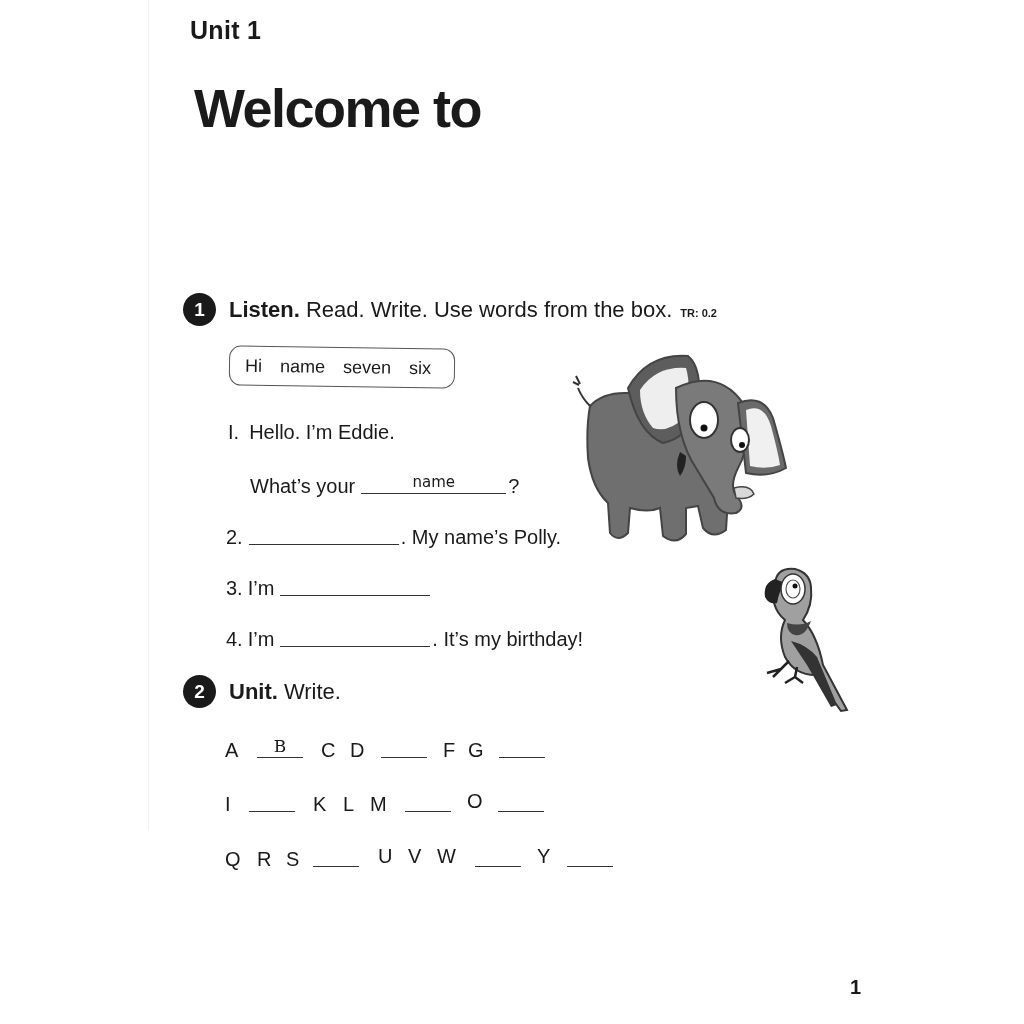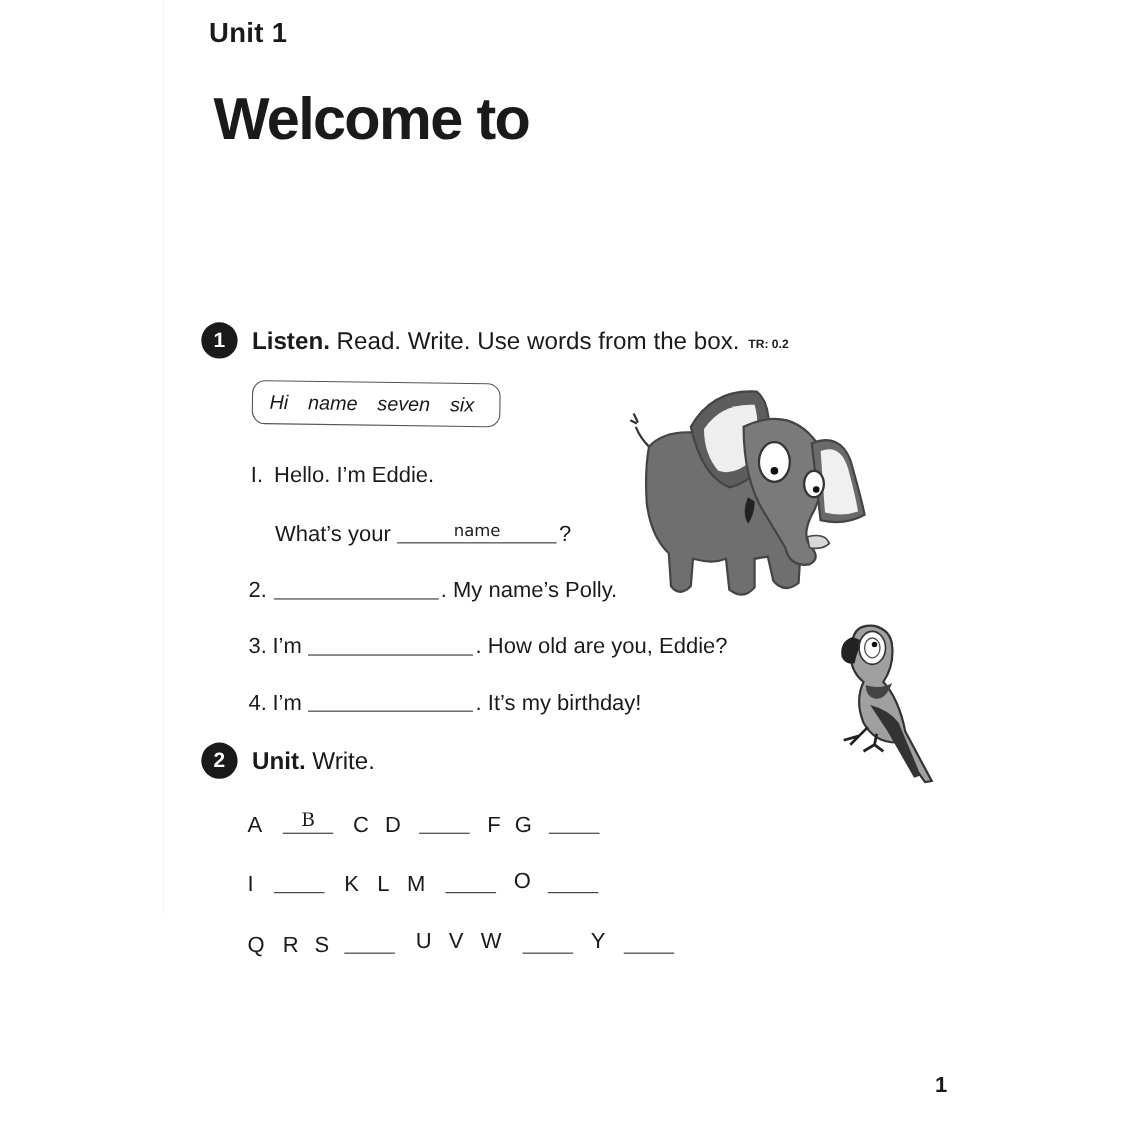--- a/index.html
+++ b/index.html
@@ -8,21 +8,21 @@
     overflow: hidden; font-family: "Liberation Sans", sans-serif; color: #1a1a1a;
   }
   .page-edge { position: absolute; left: 148px; top: 0; width: 1px; height: 830px; background: #f2f2f2; }
   .unit-label { position: absolute; left: 190px; top: 16px; font-size: 25px; font-weight: bold; letter-spacing: 0.3px; }
   .title { position: absolute; left: 186px; top: 52px; font-size: 54px; font-weight: bold; line-height: 96px; letter-spacing: -1.5px; margin: 8px; }
   .ex-head { position: absolute; left: 183px; display: flex; align-items: center; font-size: 22px; }
   .ex-num { width: 33px; height: 33px; border-radius: 50%; background: #1a1a1a; color: #fff; font-weight: bold; font-size: 19px; display: flex; align-items: center; justify-content: center; margin-right: 13px; }
   .ex-bold { font-weight: bold; margin-right: 6px; }
   .track { font-size: 11px; font-weight: bold; margin-left: 8px; position: relative; top: 3px; }
   .word-box { position: absolute; left: 229px; top: 347px; height: 40px; width: 226px; border: 1.5px solid #555; border-radius: 12px; display: flex; align-items: center; padding-left: 15px; box-sizing: border-box; font-size: 18px; transform: rotate(0.8deg); }
-  .word-box span { margin-right: 18px; font-style: italic; }
+  .word-box span { margin-right: 18px; }
   .line-item { position: absolute; font-size: 20px; display: flex; align-items: flex-end; white-space: nowrap; }
   .blank { display: inline-block; border-bottom: 1.3px solid #333; height: 22px; margin: 0 2px 4px 6px; position: relative; }
   .blank .answer { position: absolute; left: 0; right: 0; bottom: 2px; text-align: center; font-size: 15px; font-family: "DejaVu Sans", sans-serif; }
   .alpha-row { position: absolute; left: 225px; font-size: 20px; height: 30px; width: 420px; }
   .alpha-row .cell { position: absolute; bottom: 0; }
   .alpha-row .ab { position: absolute; bottom: 4px; border-bottom: 1.3px solid #333; height: 20px; }
   .alpha-row .ab .answer { position: absolute; left: 0; right: 0; bottom: 1px; text-align: center; font-size: 17px; font-family: "DejaVu Serif", serif; }
   .illus { position: absolute; }
   .page-number { position: absolute; left: 850px; top: 976px; font-size: 20px; font-weight: bold; }
 </style>
@@ -67,21 +67,20 @@
       <span class="answer"></span>
     </span>
   <span>. My name’s Polly.</span>
 </div>
 <div class="line-item" style="left:226px; top:573px;">
   <span style="margin-right:5px;">3.</span>
   <span>I’m</span>
   <span class="blank" style="width:150px;">
       <span class="answer"></span>
     </span>
-  <span>. How old are you, Eddie?</span>
 </div>
 <div class="line-item" style="left:226px; top:624px;">
   <span style="margin-right:5px;">4.</span>
   <span>I’m</span>
   <span class="blank" style="width:150px;">
       <span class="answer"></span>
     </span>
   <span>. It’s my birthday!</span>
 </div>
 

